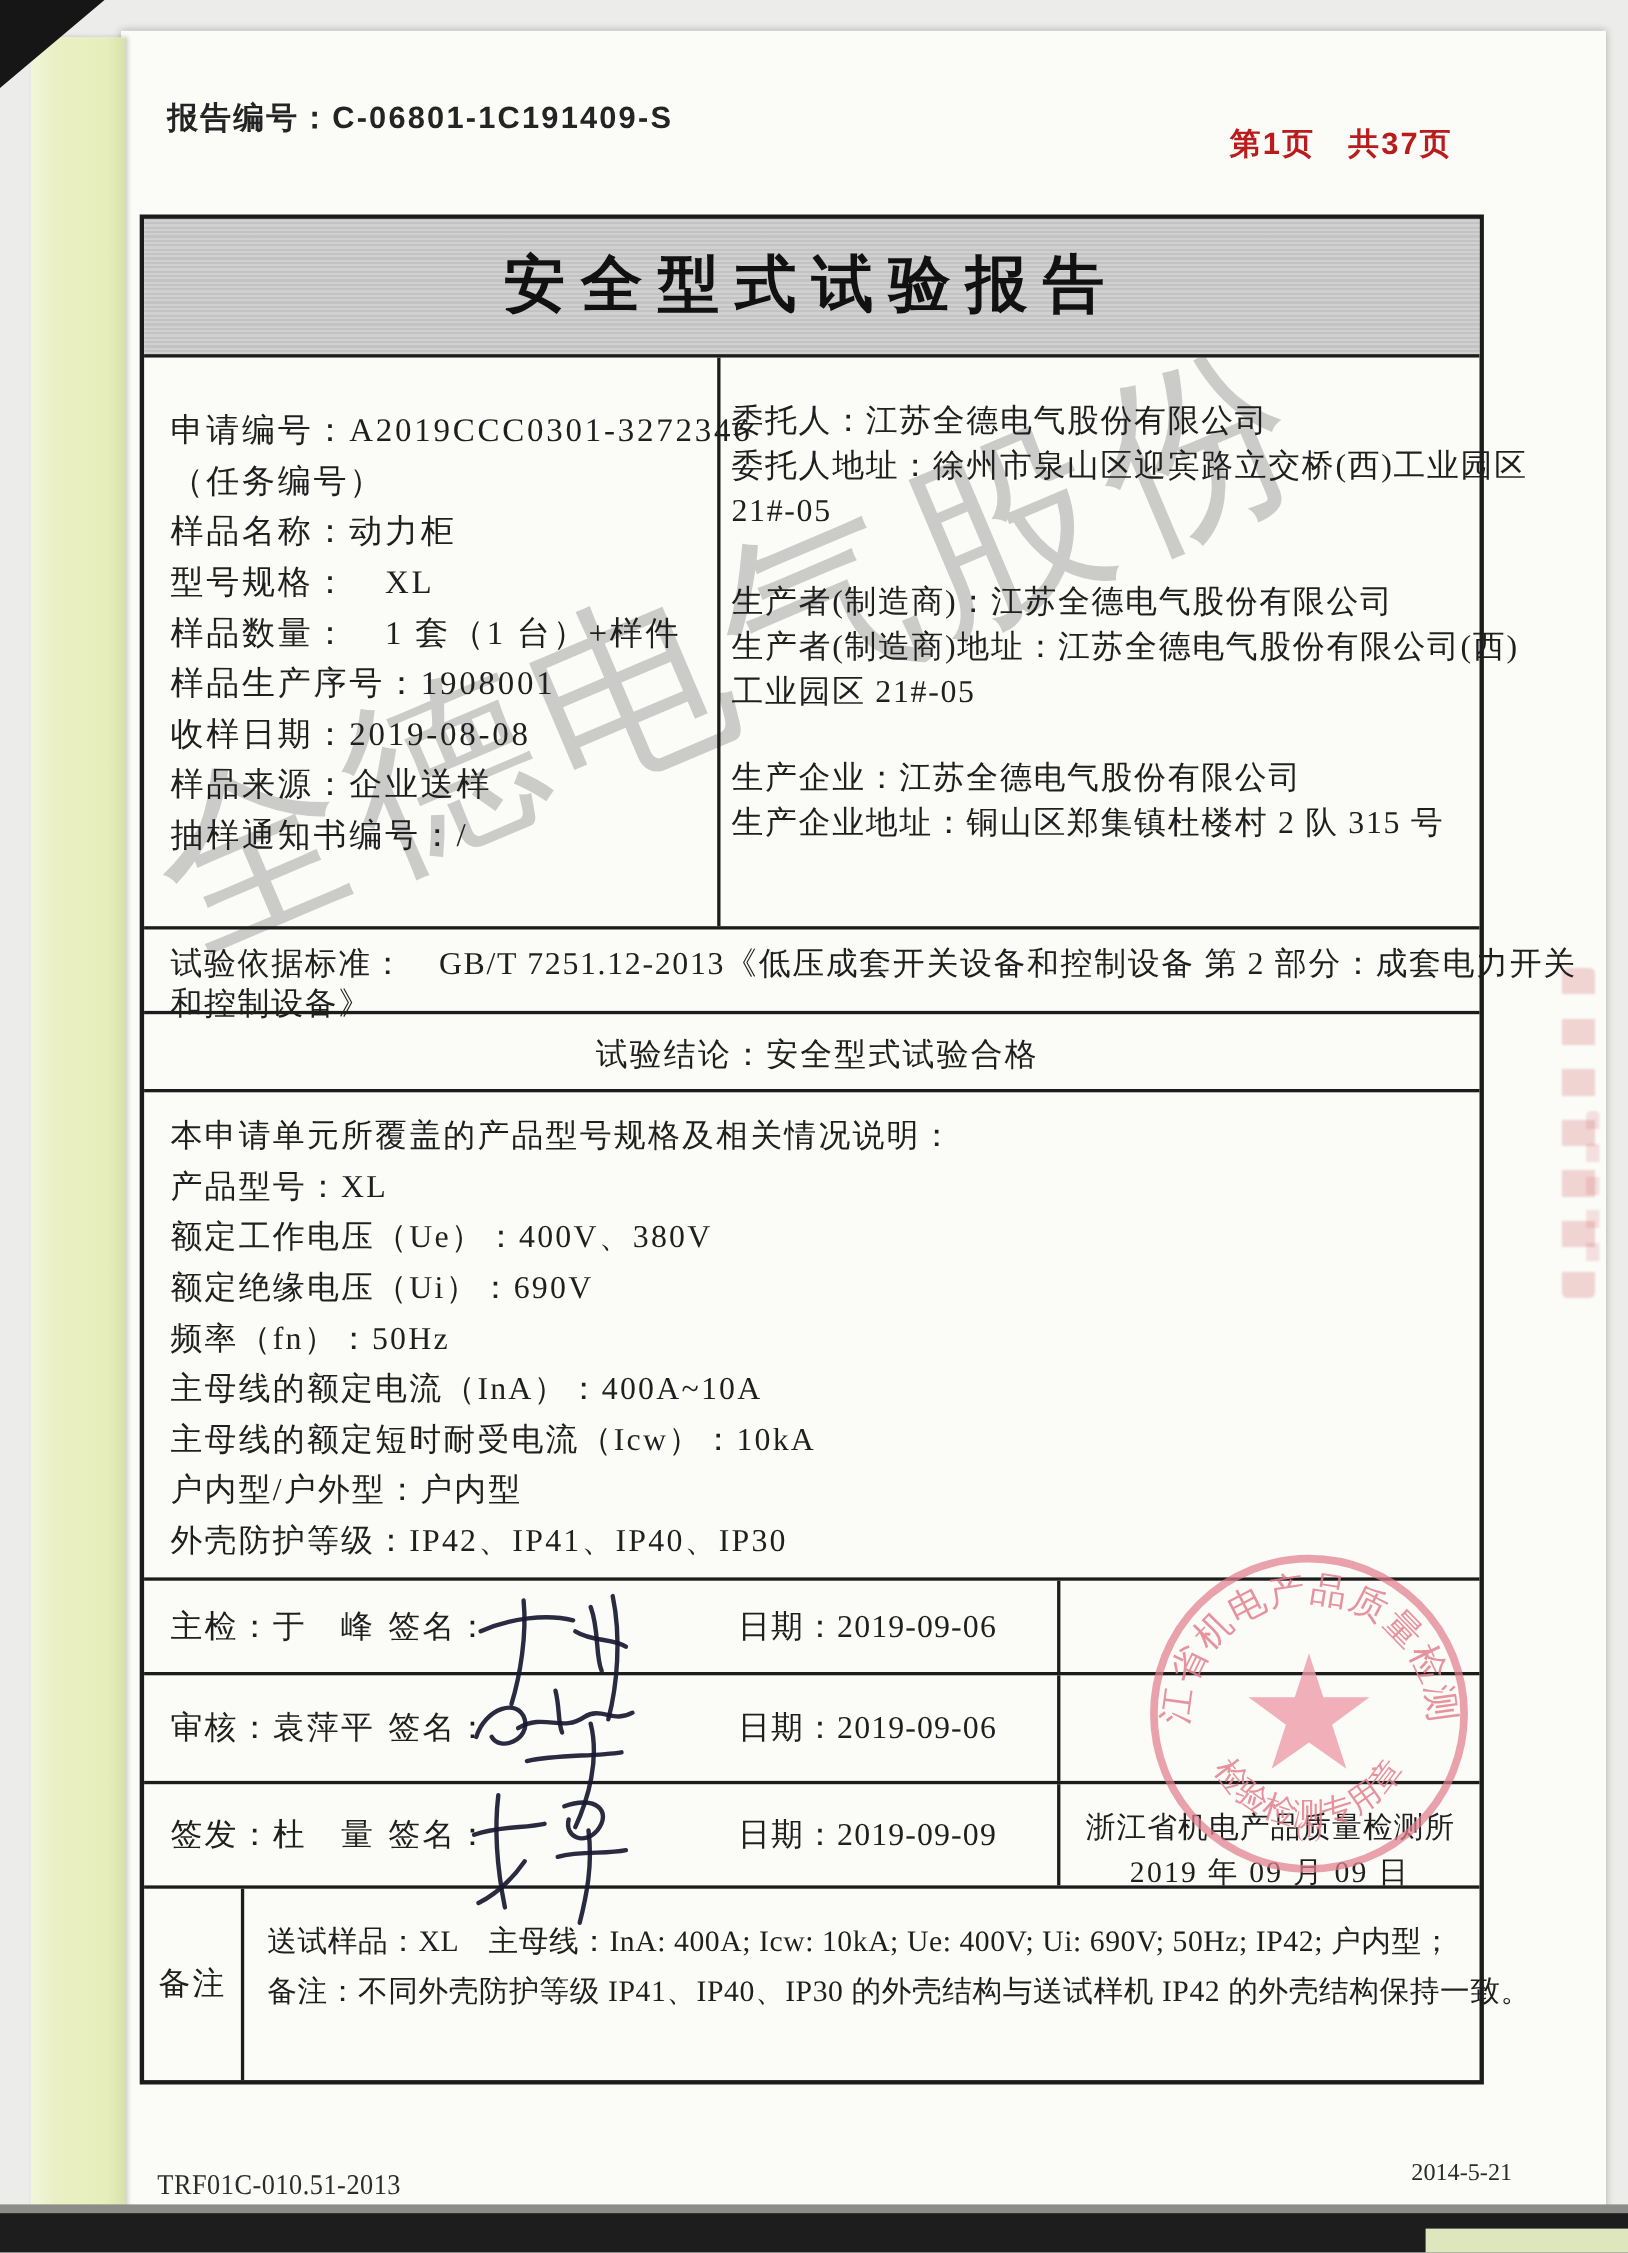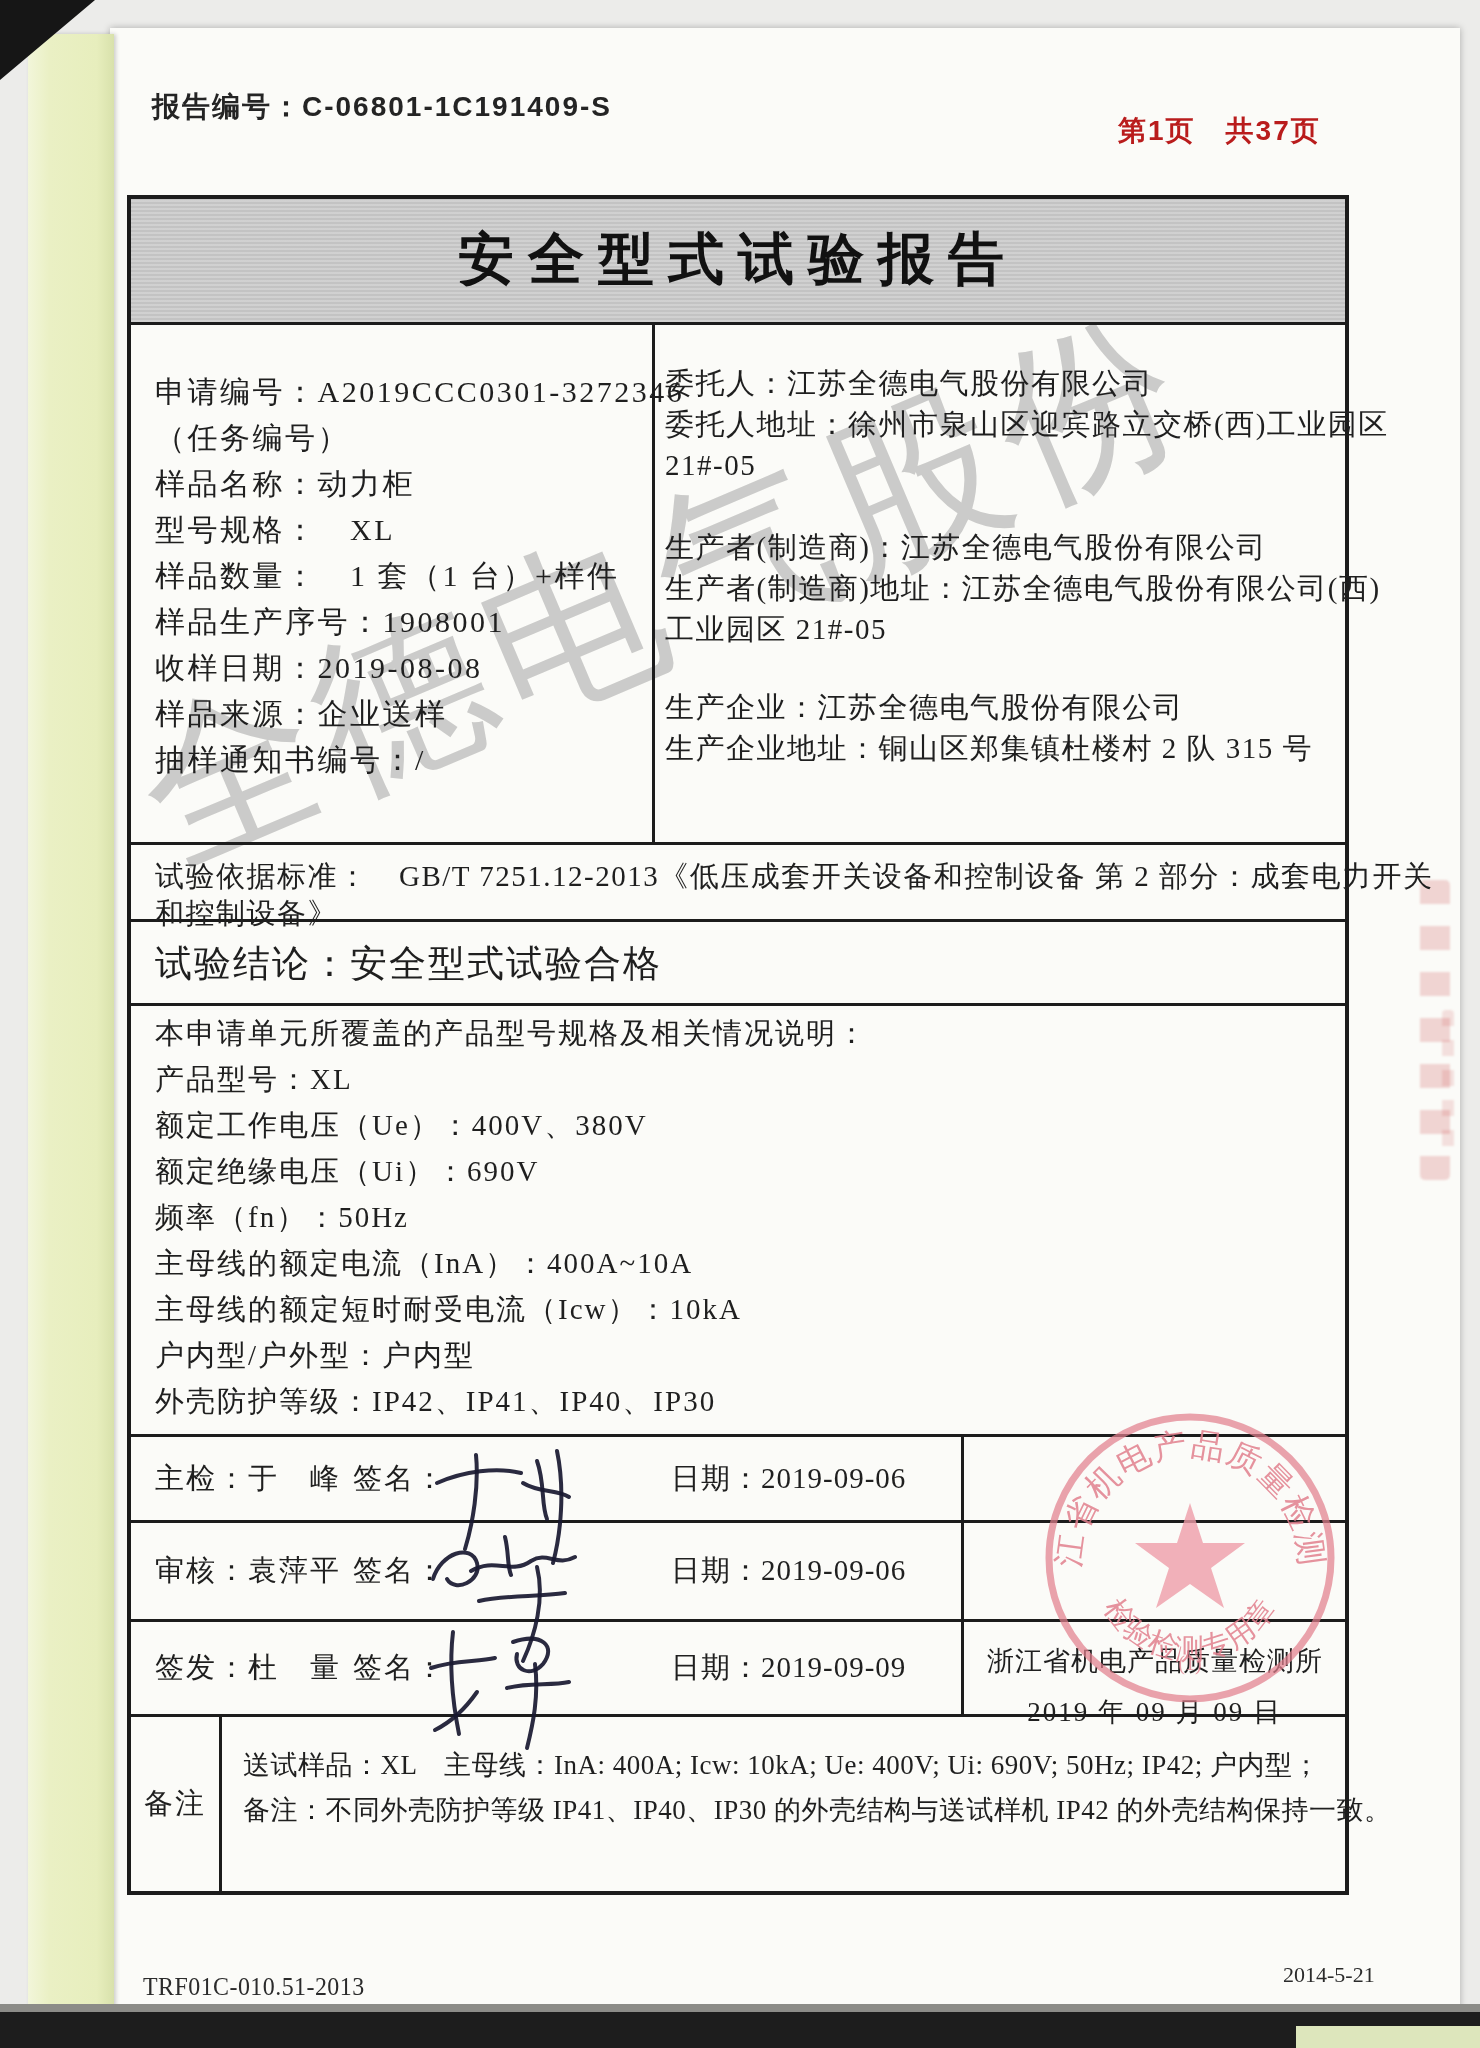--- a/index.html
+++ b/index.html
@@ -72,36 +72,36 @@
     position:absolute;left:0;top:0;width:524px;height:517px;border-right:3px solid var(--line);
     padding:44px 8px 0 24px;font-size:30px;line-height:46px;letter-spacing:2.5px;
   }
   .cell-right{
     position:absolute;left:524px;top:0;width:690px;height:517px;
     padding:38px 10px 0 10px;font-size:29px;line-height:41px;letter-spacing:1.5px;
   }
   .gap-a{margin-top:41px;}
   .gap-b{margin-top:37px;}
   .row-standard{top:646px;height:77px;padding:13px 14px 0 24px;font-size:29px;line-height:37px;letter-spacing:1.5px;}
-  .row-conclusion{top:723px;height:84px;padding:17px 14px 0 24px;font-size:37px;letter-spacing:2px;}
+  .row-conclusion{top:723px;height:71px;padding:17px 14px 0 24px;font-size:29px;letter-spacing:2px;text-align:center;}
   .row-coverage{top:806px;height:432px;padding:5px 14px 0 24px;font-size:29px;line-height:46px;letter-spacing:2px;}
   .sig-row{height:auto;}
   .sig-1{top:1238px;height:86px;}
   .sig-2{top:1324px;height:99px;}
   .sig-3{top:1423px;height:95px;}
   .sig-left{position:absolute;left:0;top:0;height:100%;width:833px;border-right:3px solid var(--line);}
   .sig-role{position:absolute;left:24px;top:50%;transform:translateY(-50%);font-size:29px;letter-spacing:2px;white-space:nowrap;}
   .sig-sign{position:absolute;left:222px;top:50%;transform:translateY(-50%);font-size:29px;letter-spacing:2px;}
   .sig-date{position:absolute;left:540px;top:50%;transform:translateY(-50%);font-size:29px;letter-spacing:1px;white-space:nowrap;}
   .sig-script{position:absolute;left:288px;top:-16px;width:250px;height:150px;overflow:visible;z-index:6;}
   .sig-script svg{overflow:visible;}
   .stamp-cell{position:absolute;left:833px;top:1238px;width:381px;height:280px;}
   .stamp-svg{position:absolute;left:76px;top:-29px;width:300px;height:300px;z-index:5;overflow:visible;}
   .stamp-org{position:absolute;left:-14px;width:410px;top:206px;text-align:center;font-size:27px;letter-spacing:1px;z-index:4;white-space:nowrap;}
-  .stamp-date{position:absolute;left:0;width:381px;top:257px;text-align:center;font-size:27px;letter-spacing:2px;z-index:4;white-space:nowrap;}
+  .stamp-date{position:absolute;left:0;width:381px;top:247px;text-align:center;font-size:27px;letter-spacing:2px;z-index:4;white-space:nowrap;}
   .row-remark{top:1518px;height:174px;border-bottom:none;}
   .remark-label{
     position:absolute;left:0;top:0;width:91px;height:100%;border-right:3px solid var(--line);
     display:flex;align-items:center;justify-content:center;font-size:29px;letter-spacing:2px;
   }
   .remark-body{position:absolute;left:94px;top:0;width:1120px;height:100%;padding:26px 18px 0 18px;font-size:27px;line-height:45px;letter-spacing:.5px;}
   .line{white-space:nowrap;}
   .sig-stroke{fill:none;stroke:#181830;stroke-width:4;stroke-linecap:round;stroke-linejoin:round;opacity:.92;}
 </style>
 </head>

